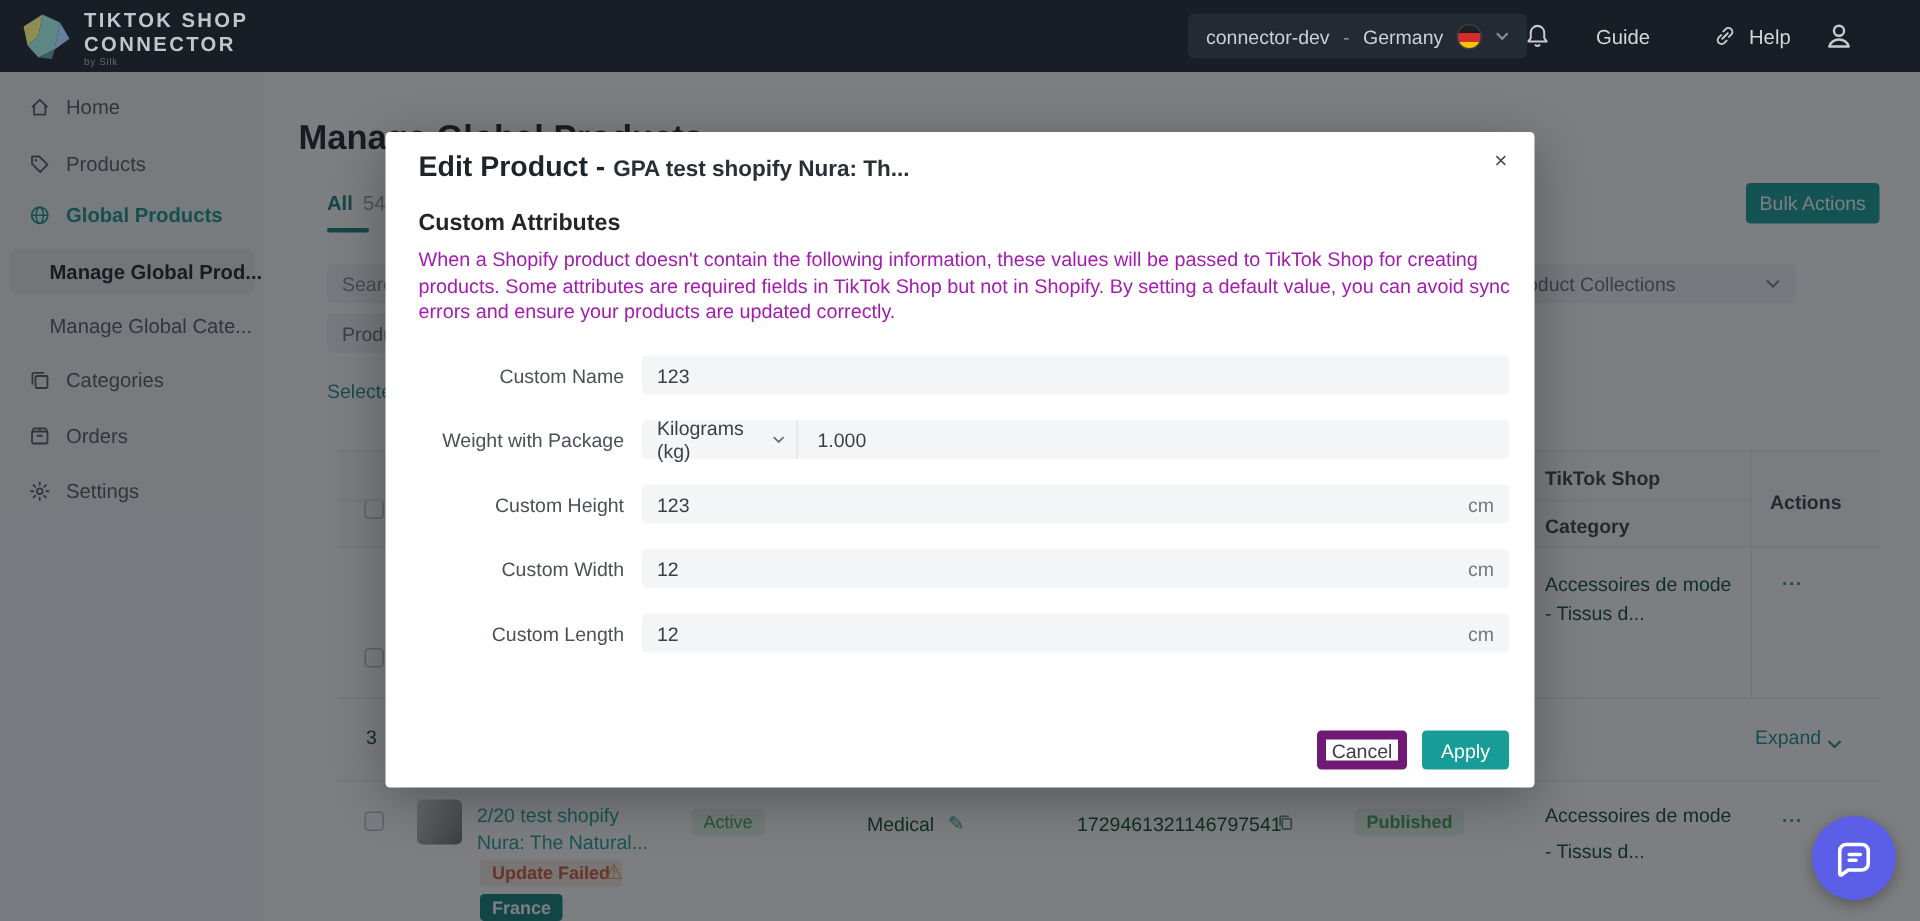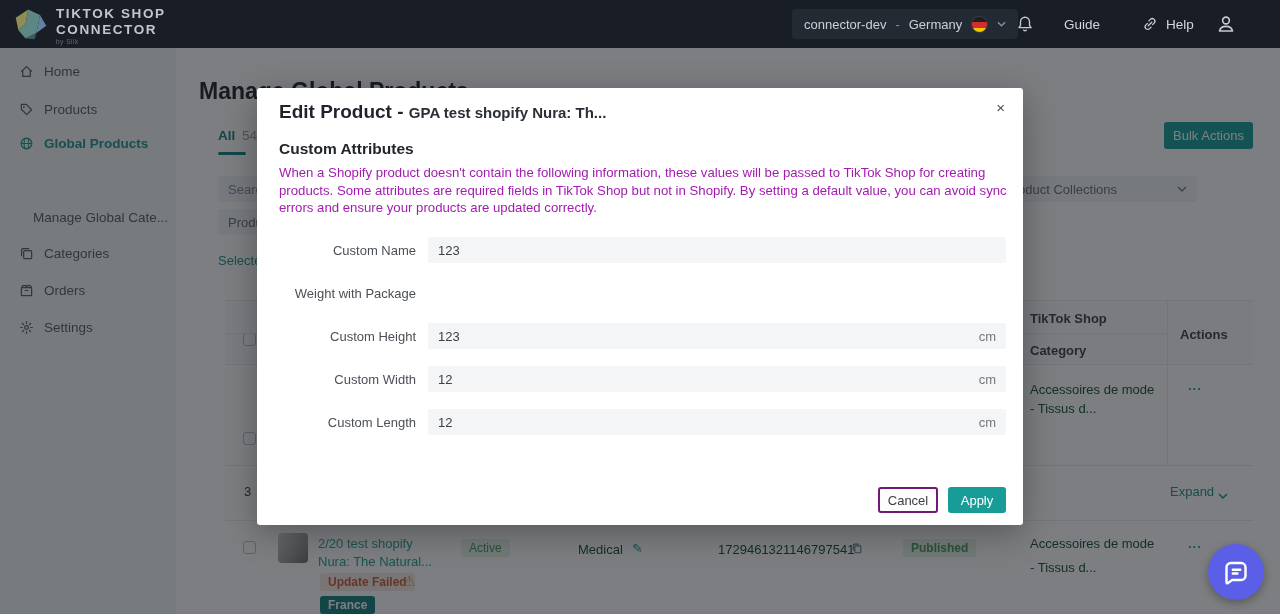--- a/index.html
+++ b/index.html
@@ -66,21 +66,21 @@
   .m-section { position:absolute; left:22px; top:52px; font-size:15.5px; font-weight:bold; color:#22262c; }
   .m-desc { position:absolute; left:22px; top:76px; width:728px; font-size:13.2px; line-height:17.6px; color:#a21caf; }
   .m-rows { position:absolute; left:22px; top:149px; right:17px; }
   .m-row { display:flex; align-items:center; height:26px; margin-bottom:17px; }
   .m-label { width:149px; padding-right:12px; text-align:right; font-size:13px; color:#4b5056; flex:none; }
   .m-inputwrap { flex:1; height:26px; background:#f4f5f6; border-radius:3px; display:flex; align-items:center; }
   .m-inputwrap input { flex:1; height:26px; border:none; background:transparent; outline:none; padding:0 10px; font-size:13px; color:#3c4046; font-family:"Liberation Sans",sans-serif; }
   .unit-select { flex:none; width:104px; height:26px; display:flex; align-items:center; justify-content:space-between; padding:0 8px 0 10px; border-right:1px solid #e2e4e6; font-size:13px; color:#3c4046; cursor:pointer; }
   .suffix { flex:none; padding-right:10px; font-size:13px; color:#73787e; }
   .m-footer { position:absolute; right:17px; bottom:12px; display:flex; gap:10px; }
-  .btn-cancel { width:60px; height:26px; background:#fdfdfd; border:2px solid #701a75; border-radius:3px; font-size:13px; color:#3c4046; cursor:pointer; }
+  .btn-cancel { width:60px; height:26px; background:#fdfdfd; border:6px solid #701a75; border-radius:3px; font-size:13px; color:#3c4046; cursor:pointer; }
   .btn-apply { width:58px; height:26px; background:#189c98; border:none; border-radius:3px; font-size:13px; color:#fff; cursor:pointer; }
 
   
   .intercom { position:absolute; left:1208px; top:544px; width:56px; height:56px; border-radius:50%; background:#5b5fe8; z-index:60; display:flex; align-items:center; justify-content:center; cursor:pointer; box-shadow:0 3px 10px rgba(0,0,0,.3); }
 </style>
 </head>
 <body>
 
 <div class="navbar">
   <svg class="logo-svg" width="36" height="36" viewBox="0 0 40 40">
@@ -149,20 +149,23 @@
       </svg>
     <span class="lbl">Products</span>
   </div>
   <div class="side-item active-parent" style="top:80px;">
     <svg width="15" height="15" viewBox="0 0 16 16">
         <circle cx="8" cy="8" r="5.7" fill="none" stroke="#1f9690" stroke-width="1.3"></circle>
         <ellipse cx="8" cy="8" rx="2.6" ry="5.7" fill="none" stroke="#1f9690" stroke-width="1.1"></ellipse>
         <path d="M2.4 8 h11.2" stroke="#1f9690" stroke-width="1.1"></path>
       </svg>
     <span class="lbl">Global Products</span>
+  </div>
+  <div class="side-sub selected" style="top:118px;">
+    <span class="lbl">Manage Global Prod...</span>
   </div>
   <div class="side-sub" style="top:154px;">
     <span class="lbl">Manage Global Cate...</span>
   </div>
   <div class="side-item" style="top:190px;">
     <svg width="15" height="15" viewBox="0 0 16 16">
         <rect x="5" y="5" width="8.5" height="8.5" rx="1" fill="none" stroke="#5a5f66" stroke-width="1.3"></rect>
         <path d="M11 2.8 H3.8 a1 1 0 0 0 -1 1 V11" fill="none" stroke="#5a5f66" stroke-width="1.3"></path>
       </svg>
     <span class="lbl">Categories</span>
@@ -267,20 +270,29 @@
   <div class="m-rows">
     <div class="m-row">
       <div class="m-label">Custom Name</div>
       <div class="m-inputwrap">
         <input value="123" style="">
       </div>
     </div>
 
     <div class="m-row">
       <div class="m-label">Weight with Package</div>
+      <div class="m-inputwrap">
+        <div class="unit-select">
+          <span>Kilograms (kg)</span>
+          <svg width="9" height="6" viewBox="0 0 10 6">
+              <polyline points="1,1 5,5 9,1" fill="none" stroke="#6c7177" stroke-width="1.4"></polyline>
+            </svg>
+        </div>
+        <input style="padding-left: 13px;" value="1.000">
+      </div>
     </div>
 
     <div class="m-row">
       <div class="m-label">Custom Height</div>
       <div class="m-inputwrap">
         <input value="123" style="">
         <span class="suffix">cm</span>
       </div>
     </div>
 

